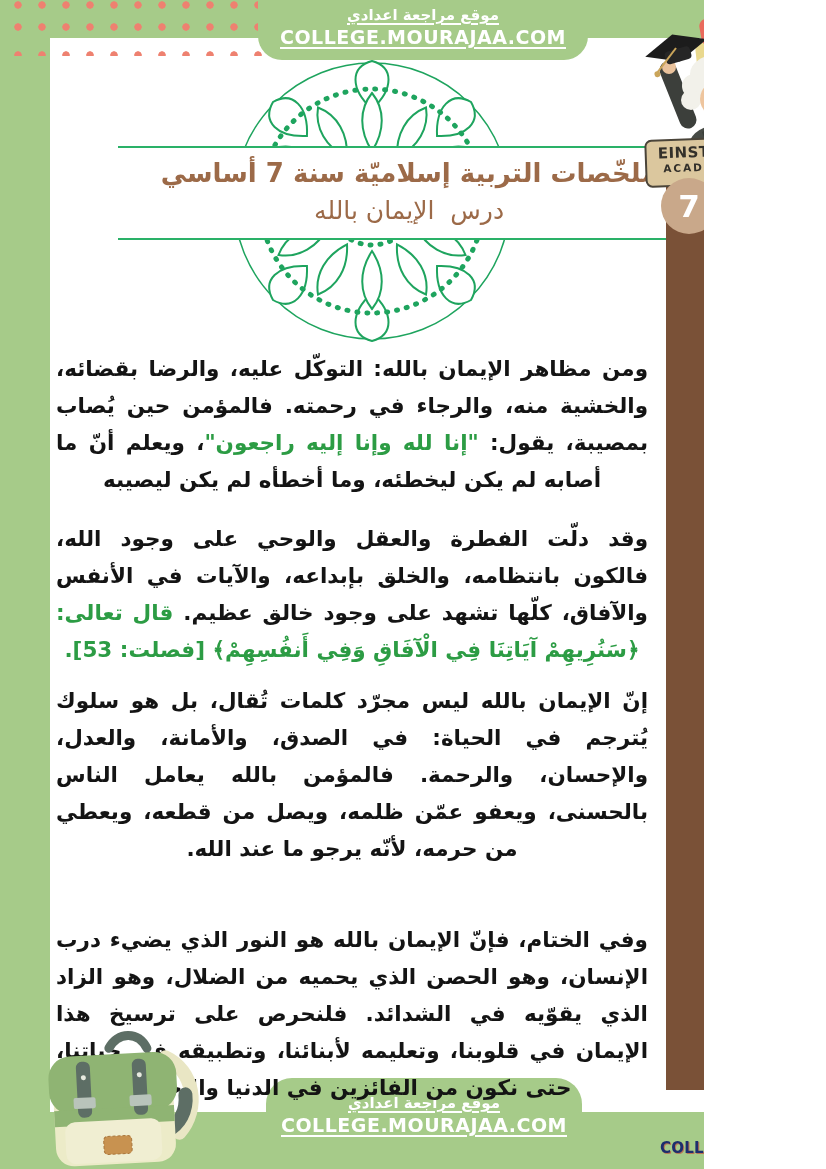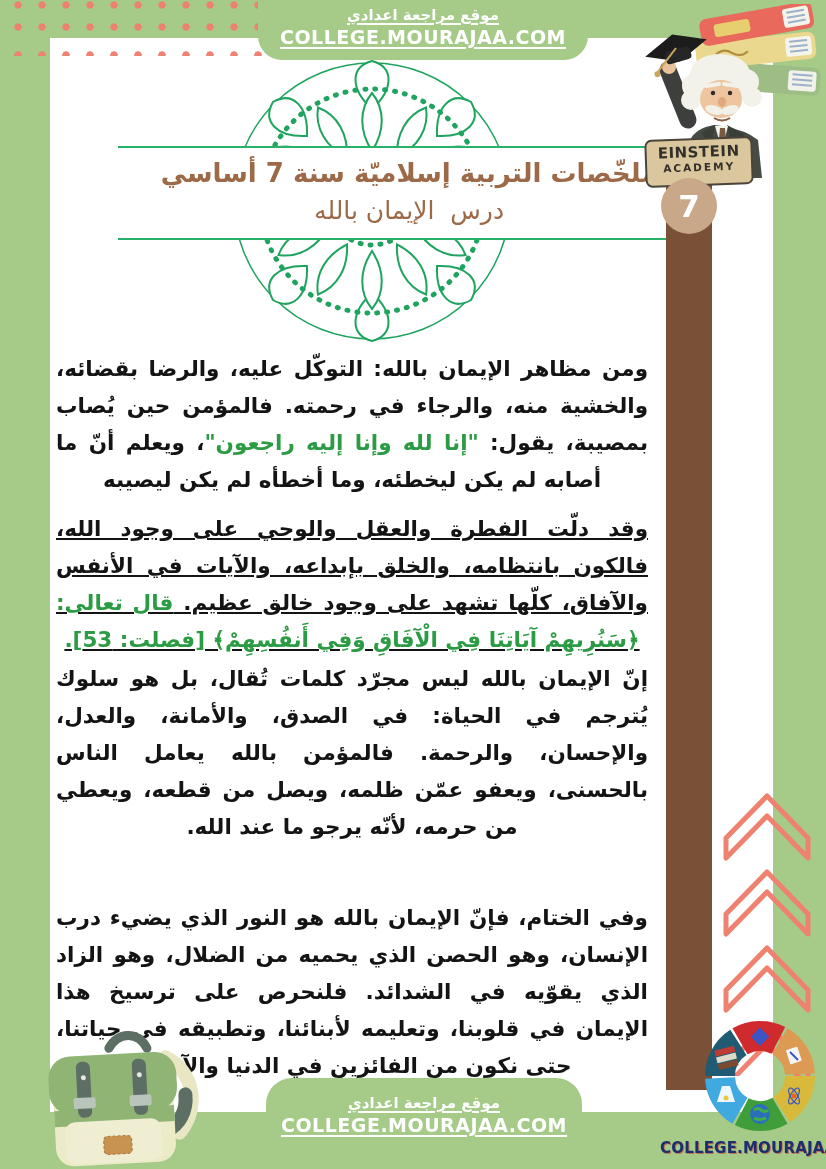--- a/index.html
+++ b/index.html
@@ -1,16 +1,16 @@
 <!DOCTYPE html>
 <html><head>
 <meta charset="utf-8">
 <style>
   html,body{margin:0;padding:0;background:#ffffff;}
-  .page{position:relative;width:826px;height:1169px;background:#fff;overflow:hidden;
+  .page{position:relative;width:704px;height:1169px;background:#fff;overflow:hidden;
         font-family:"DejaVu Sans",sans-serif;}
   .abs{position:absolute;}
 
   
   .band-top{left:0;top:0;width:826px;height:38px;background:#a6cb89;z-index:1;}
   .border-left{left:0;top:38px;width:50px;height:1131px;background:#a6cb89;z-index:1;}
   .border-right{left:773px;top:38px;width:53px;height:1131px;background:#a6cb89;z-index:1;}
   .band-bottom{left:0;top:1112px;width:826px;height:57px;background:#a6cb89;z-index:1;}
 
   
@@ -50,22 +50,22 @@
   .brown-bar{left:666px;top:166px;width:46px;height:924px;background:#7a5137;z-index:5;}
   .grade-circle{left:661px;top:178px;width:56px;height:56px;border-radius:50%;
     background:#c9a88a;z-index:9;color:#fff;font-size:31px;font-weight:800;
     text-align:center;line-height:56px;}
 
   
   .body-text{left:56px;top:350px;width:592px;z-index:4;direction:rtl;
     color:#141414;font-size:21.5px;font-weight:700;line-height:37px;
     text-align:justify;text-align-last:center;}
   .para{margin:0;}
-  .para.p2{margin-top:12px;text-decoration:underline;}
-  .para.p3{margin-top:2px;}
+  .para.p2{margin-top:22px;}
+  .para.p3{margin-top:14px;}
   .para.p4{margin-top:54px;}
   .green{color:#2c9c44;}
 
   
   .chevrons{left:720px;top:776px;z-index:3;}
 
   
   .footer-bubble{left:266px;top:1078px;width:316px;height:91px;background:#a6cb89;
     border-radius:26px 26px 0 0;z-index:3;text-align:center;color:#fff;}
   .ftr-ar{margin-top:16px;font-size:15px;font-weight:700;direction:rtl;

